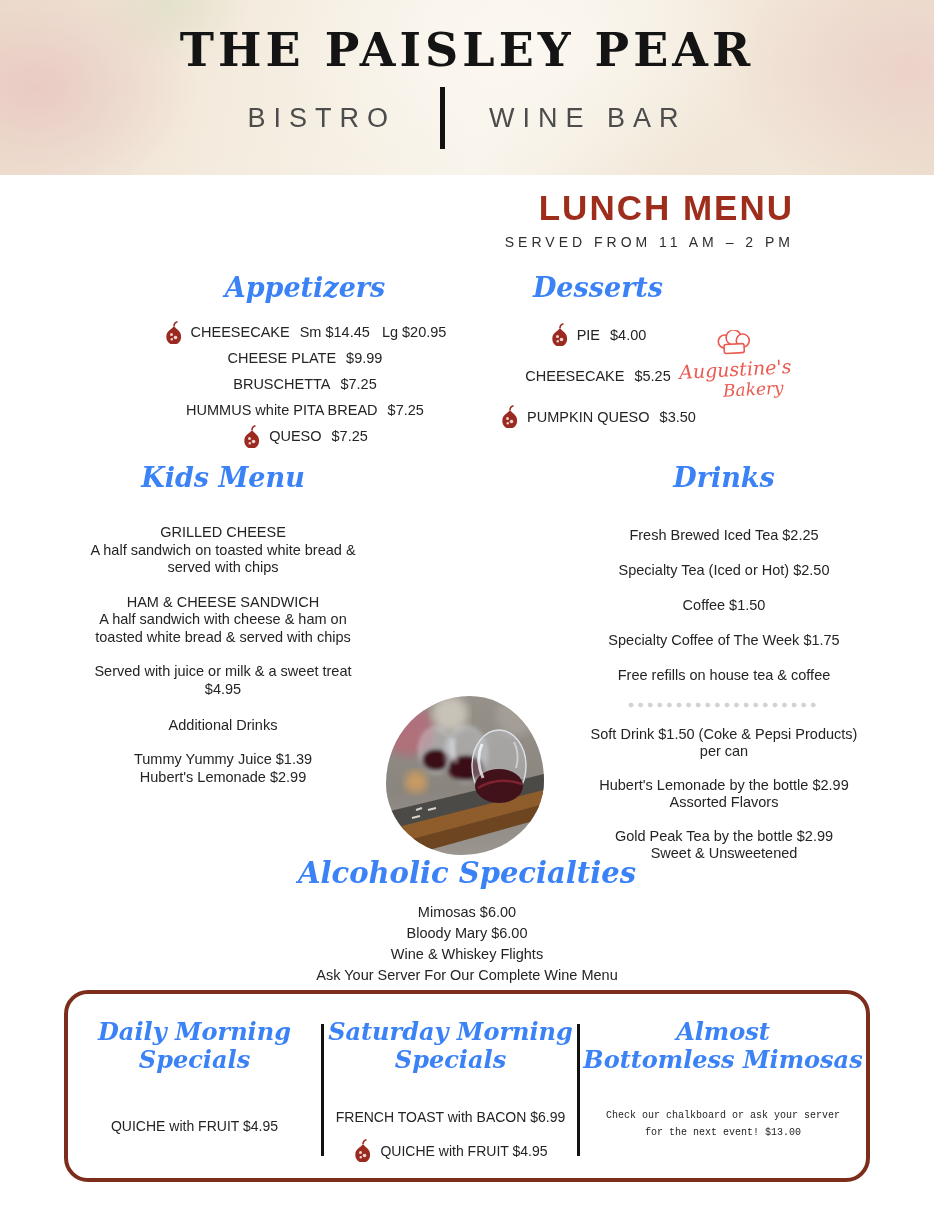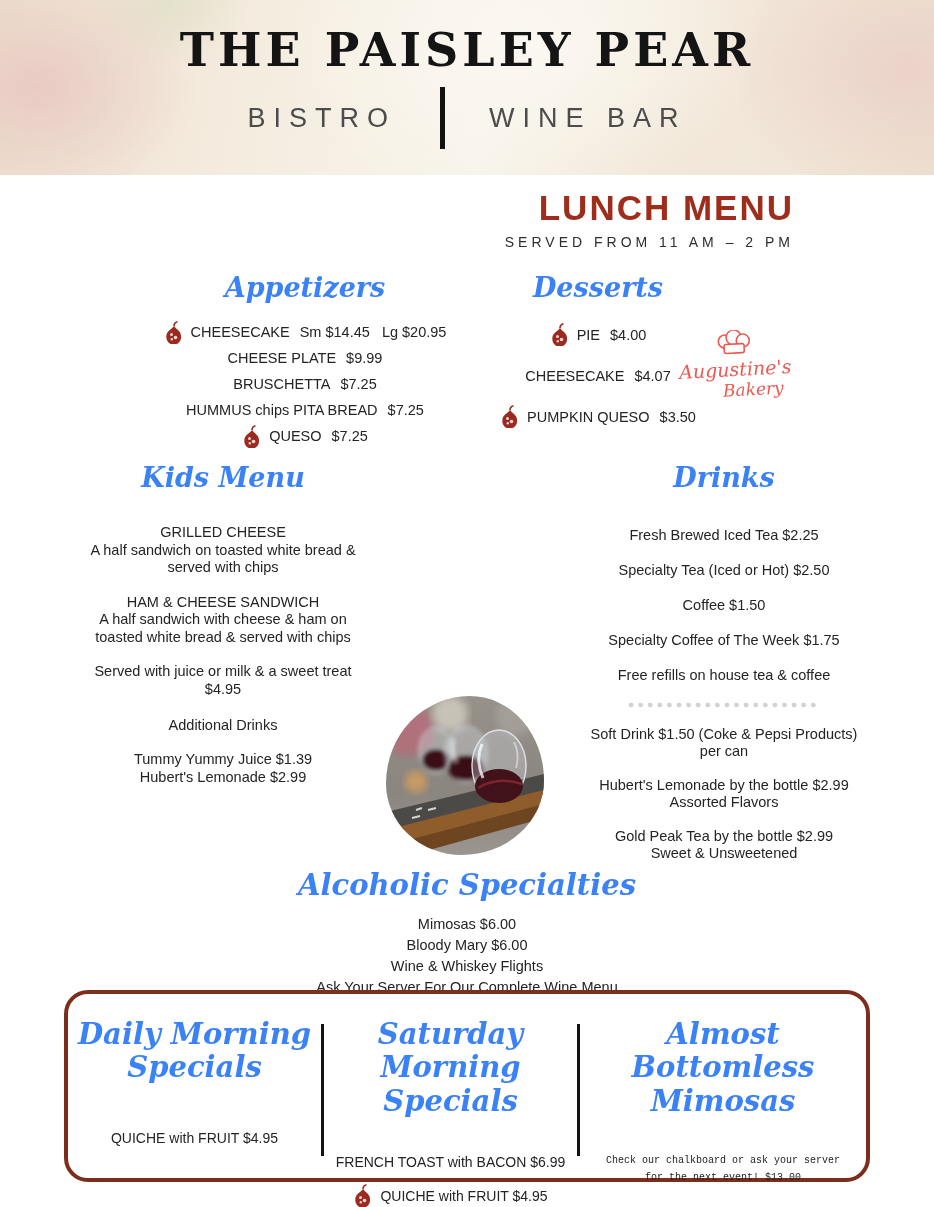--- a/index.html
+++ b/index.html
@@ -65,31 +65,31 @@
   .ditem{font-size:14.5px;line-height:16px;margin-bottom:19px;}
   .ditem.multiline{line-height:17px;margin-bottom:17px;}
   .dots{width:192px;height:6px;margin:0 auto 18px auto;
     background:radial-gradient(circle at 3px 3px,#d2d2d2 2.1px,transparent 2.7px);
     background-size:9.6px 6px;background-repeat:repeat-x;}
   
   #wine-photo{position:absolute;left:386px;top:696px;width:158px;height:159px;overflow:hidden;
     border-radius:53% 47% 52% 48% / 55% 53% 47% 45%;}
   
   #alcohol{left:0;top:858px;width:934px;}
-  #alcohol .script-h{font-size:29px;margin-bottom:14px;margin-top:12px;}
+  #alcohol .script-h{font-size:29px;margin-bottom:14px;}
   .aitem{font-size:14.5px;line-height:21px;}
   
   #specials-box{position:absolute;left:64px;top:990px;width:798px;height:184px;
     border:4px solid #7c2d1c;border-radius:24px;display:flex;background:#fff;}
   .scol{text-align:center;padding-top:24px;position:relative;}
   .scol1{width:253px;}
   .scol2{width:253px;}
   .scol3{width:292px;flex:1;}
   .vdiv{width:3px;height:132px;background:#121212;margin-top:30px;}
-  .scol .script-h{font-size:29px;line-height:1.15;}
+  .scol .script-h{font-size:24px;line-height:1.15;}
   .sitem{font-size:14px;display:flex;justify-content:center;align-items:center;}
   .snote{font-size:10px;line-height:17px;font-family:Liberation Mono, monospace;}
 </style>
 </head>
 <body>
 
 <div class="hero">
   <div class="hero-bg"></div>
   <div class="hero-overlay"></div>
   <div class="hero-content">
@@ -124,21 +124,21 @@
   </div>
   <div class="item">
     <span>CHEESE PLATE</span>
     <span class="price">$9.99</span>
   </div>
   <div class="item">
     <span>BRUSCHETTA</span>
     <span class="price">$7.25</span>
   </div>
   <div class="item">
-    <span>HUMMUS chips PITA BREAD</span>
+    <span>HUMMUS white PITA BREAD</span>
     <span class="price">$7.25</span>
   </div>
   <div class="item">
     <span class="pear">
         <svg width="19" height="23" viewBox="0 0 19 23">
           <path d="M10 5 C12 8 17 10 17 15 A7.4 7.4 0 1 1 2.4 15 C2.4 10 8 8 10 5 Z" fill="#9b2b20"></path>
           <path d="M10 5 C10 3 11 1.5 13.5 0.8" stroke="#9b2b20" stroke-width="1.6" fill="none"></path>
           <circle cx="7.5" cy="13.5" r="1.5" fill="rgba(255,255,255,.8)"></circle>
           <circle cx="11.5" cy="16.5" r="1.8" fill="rgba(255,255,255,.8)"></circle>
           <circle cx="7.8" cy="18.2" r="1.2" fill="rgba(255,255,255,.8)"></circle>
@@ -159,21 +159,21 @@
           <circle cx="7.5" cy="13.5" r="1.5" fill="rgba(255,255,255,.8)"></circle>
           <circle cx="11.5" cy="16.5" r="1.8" fill="rgba(255,255,255,.8)"></circle>
           <circle cx="7.8" cy="18.2" r="1.2" fill="rgba(255,255,255,.8)"></circle>
         </svg>
       </span>
     <span>PIE</span>
     <span class="price">$4.00</span>
   </div>
   <div class="item">
     <span>CHEESECAKE</span>
-    <span class="price">$4.07</span>
+    <span class="price">$5.25</span>
   </div>
   <div class="item">
     <span class="pear">
         <svg width="19" height="23" viewBox="0 0 19 23">
           <path d="M10 5 C12 8 17 10 17 15 A7.4 7.4 0 1 1 2.4 15 C2.4 10 8 8 10 5 Z" fill="#9b2b20"></path>
           <path d="M10 5 C10 3 11 1.5 13.5 0.8" stroke="#9b2b20" stroke-width="1.6" fill="none"></path>
           <circle cx="7.5" cy="13.5" r="1.5" fill="rgba(255,255,255,.8)"></circle>
           <circle cx="11.5" cy="16.5" r="1.8" fill="rgba(255,255,255,.8)"></circle>
           <circle cx="7.8" cy="18.2" r="1.2" fill="rgba(255,255,255,.8)"></circle>
         </svg>

